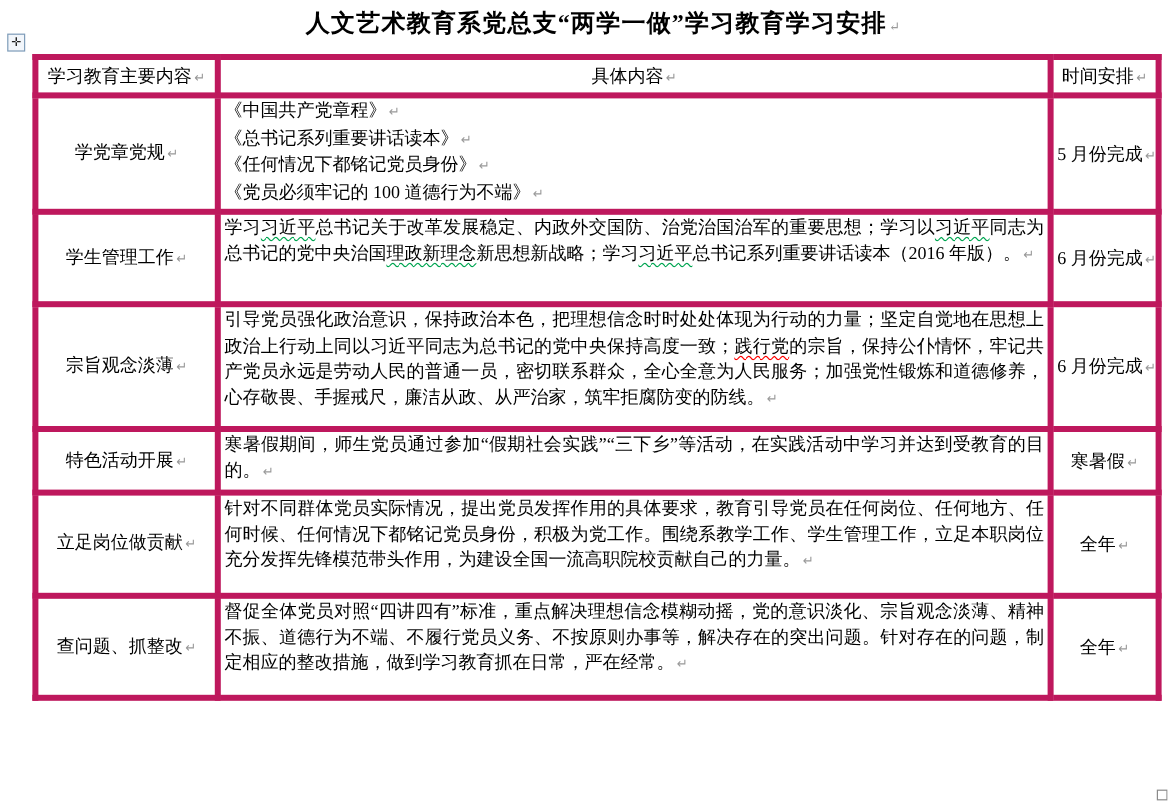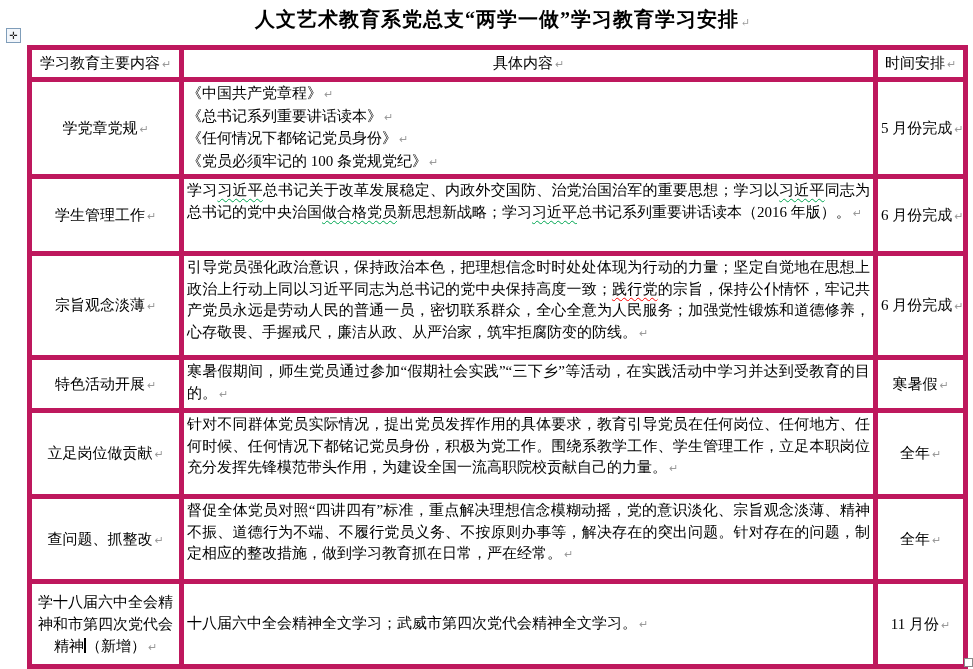--- a/index.html
+++ b/index.html
@@ -84,28 +84,28 @@
         <th class="hdr"><span>学习教育主要内容</span><span class="pmark">↵</span></th>
         <th class="hdr"><span>具体内容</span><span class="pmark">↵</span></th>
         <th class="hdr"><span>时间安排</span><span class="pmark">↵</span></th>
       </tr>
       <tr class="h-r1">
         <td class="topic-cell"><span>学党章党规</span><span class="pmark">↵</span></td>
         <td class="content-cell">
           <div class="para"><span class="txt">《中国共产党章程》</span><span class="pmark">↵</span></div>
           <div class="para"><span class="txt">《总书记系列重要讲话读本》</span><span class="pmark">↵</span></div>
           <div class="para"><span class="txt">《任何情况下都铭记党员身份》</span><span class="pmark">↵</span></div>
-          <div class="para"><span class="txt">《党员必须牢记的 100 条党规党纪》</span><span class="pmark">↵</span></div>
+          <div class="para"><span class="txt">《党员必须牢记的 100 道德行为不端》</span><span class="pmark">↵</span></div>
         </td>
         <td class="time-cell"><span>5 月份完成</span><span class="pmark">↵</span></td>
       </tr>
       <tr class="h-r2">
         <td class="topic-cell"><span>学生管理工作</span><span class="pmark">↵</span></td>
         <td class="content-cell">
-          <div class="para"><span class="txt">学习<span class="sq-green">习近平</span>总书记关于改革发展稳定、内政外交国防、治党治国治军的重要思想；学习以<span class="sq-green">习近平</span>同志为总书记的党中央治国<span class="sq-green">做合格党员</span>新思想新战略；学习<span class="sq-green">习近平</span>总书记系列重要讲话读本（2016 年版）。</span><span class="pmark">↵</span></div>
+          <div class="para"><span class="txt">学习<span class="sq-green">习近平</span>总书记关于改革发展稳定、内政外交国防、治党治国治军的重要思想；学习以<span class="sq-green">习近平</span>同志为总书记的党中央治国<span class="sq-green">理政新理念</span>新思想新战略；学习<span class="sq-green">习近平</span>总书记系列重要讲话读本（2016 年版）。</span><span class="pmark">↵</span></div>
         </td>
         <td class="time-cell"><span>6 月份完成</span><span class="pmark">↵</span></td>
       </tr>
       <tr class="h-r3">
         <td class="topic-cell"><span>宗旨观念淡薄</span><span class="pmark">↵</span></td>
         <td class="content-cell">
           <div class="para"><span class="txt">引导党员强化政治意识，保持政治本色，把理想信念时时处处体现为行动的力量；坚定自觉地在思想上政治上行动上同以习近平同志为总书记的党中央保持高度一致；<span class="sq-red">践行党</span>的宗旨，保持公仆情怀，牢记共产党员永远是劳动人民的普通一员，密切联系群众，全心全意为人民服务；加强党性锻炼和道德修养，心存敬畏、手握戒尺，廉洁从政、从严治家，筑牢拒腐防变的防线。</span><span class="pmark">↵</span></div>
         </td>
         <td class="time-cell"><span>6 月份完成</span><span class="pmark">↵</span></td>
       </tr>
@@ -123,23 +123,16 @@
         </td>
         <td class="time-cell"><span>全年</span><span class="pmark">↵</span></td>
       </tr>
       <tr class="h-r6">
         <td class="topic-cell"><span>查问题、抓整改</span><span class="pmark">↵</span></td>
         <td class="content-cell">
           <div class="para"><span class="txt">督促全体党员对照“四讲四有”标准，重点解决理想信念模糊动摇，党的意识淡化、宗旨观念淡薄、精神不振、道德行为不端、不履行党员义务、不按原则办事等，解决存在的突出问题。针对存在的问题，制定相应的整改措施，做到学习教育抓在日常，严在经常。</span><span class="pmark">↵</span></div>
         </td>
         <td class="time-cell"><span>全年</span><span class="pmark">↵</span></td>
       </tr>
-      <tr class="h-r7">
-        <td class="topic-cell"><span>学十八届六中全会精神和市第四次党代会精神</span><span class="cursor"></span><span>（新增）</span><span class="pmark">↵</span></td>
-        <td class="content-cell v-mid">
-          <div class="para"><span class="txt">十八届六中全会精神全文学习；武威市第四次党代会精神全文学习。</span><span class="pmark">↵</span></div>
-        </td>
-        <td class="time-cell"><span>11 月份</span><span class="pmark">↵</span></td>
-      </tr>
     </tbody>
 </table>
 
 <div class="resize-handle"></div>
 
 </body></html>

